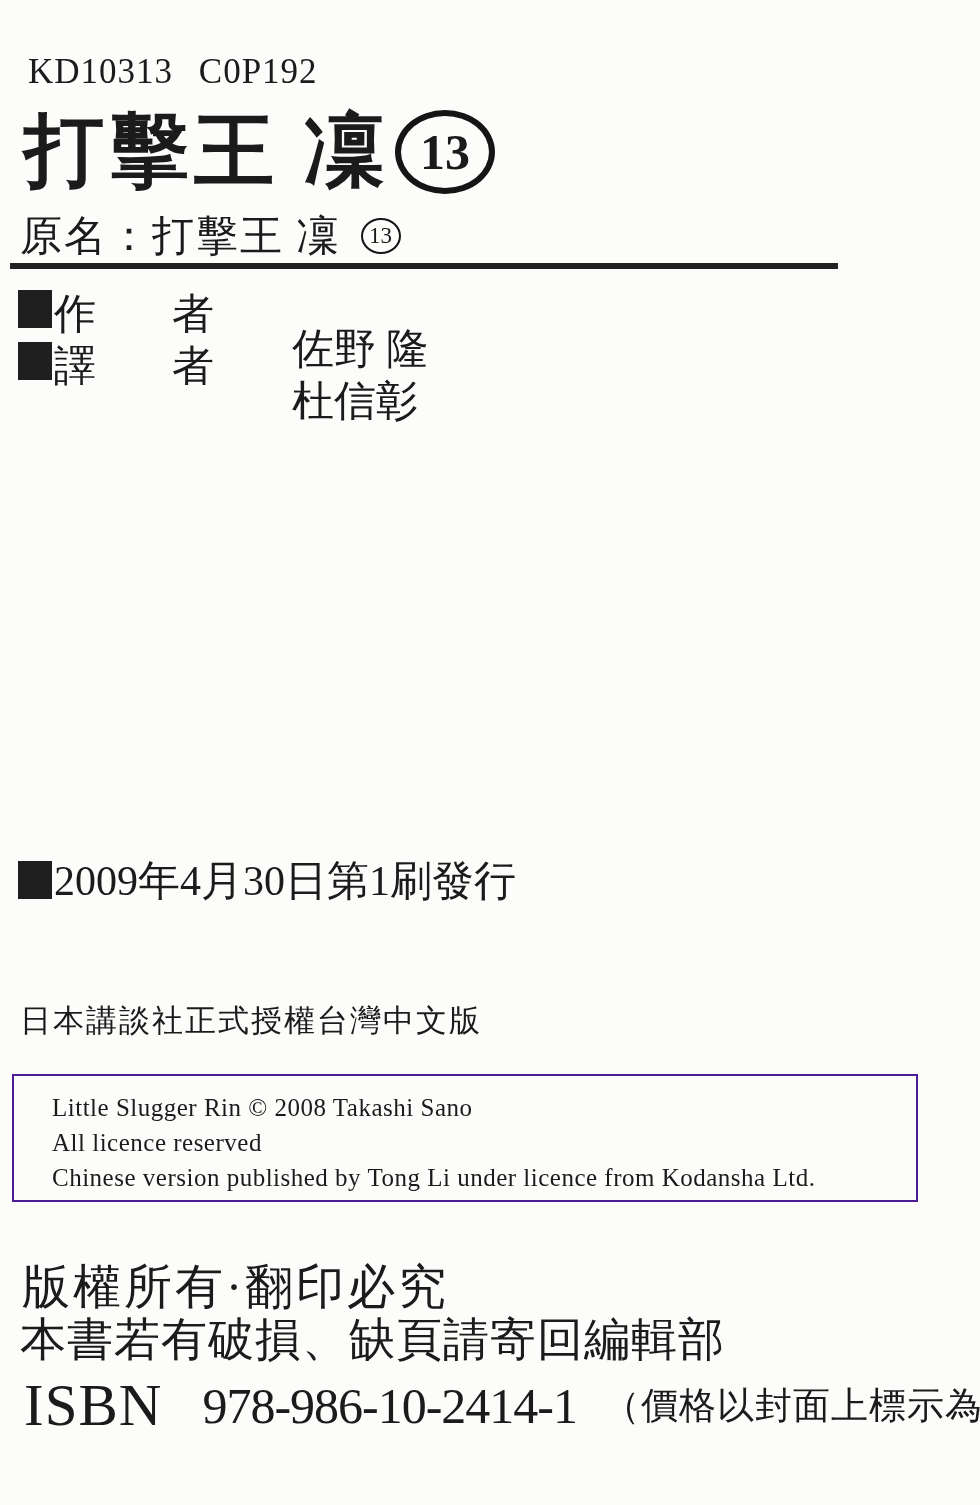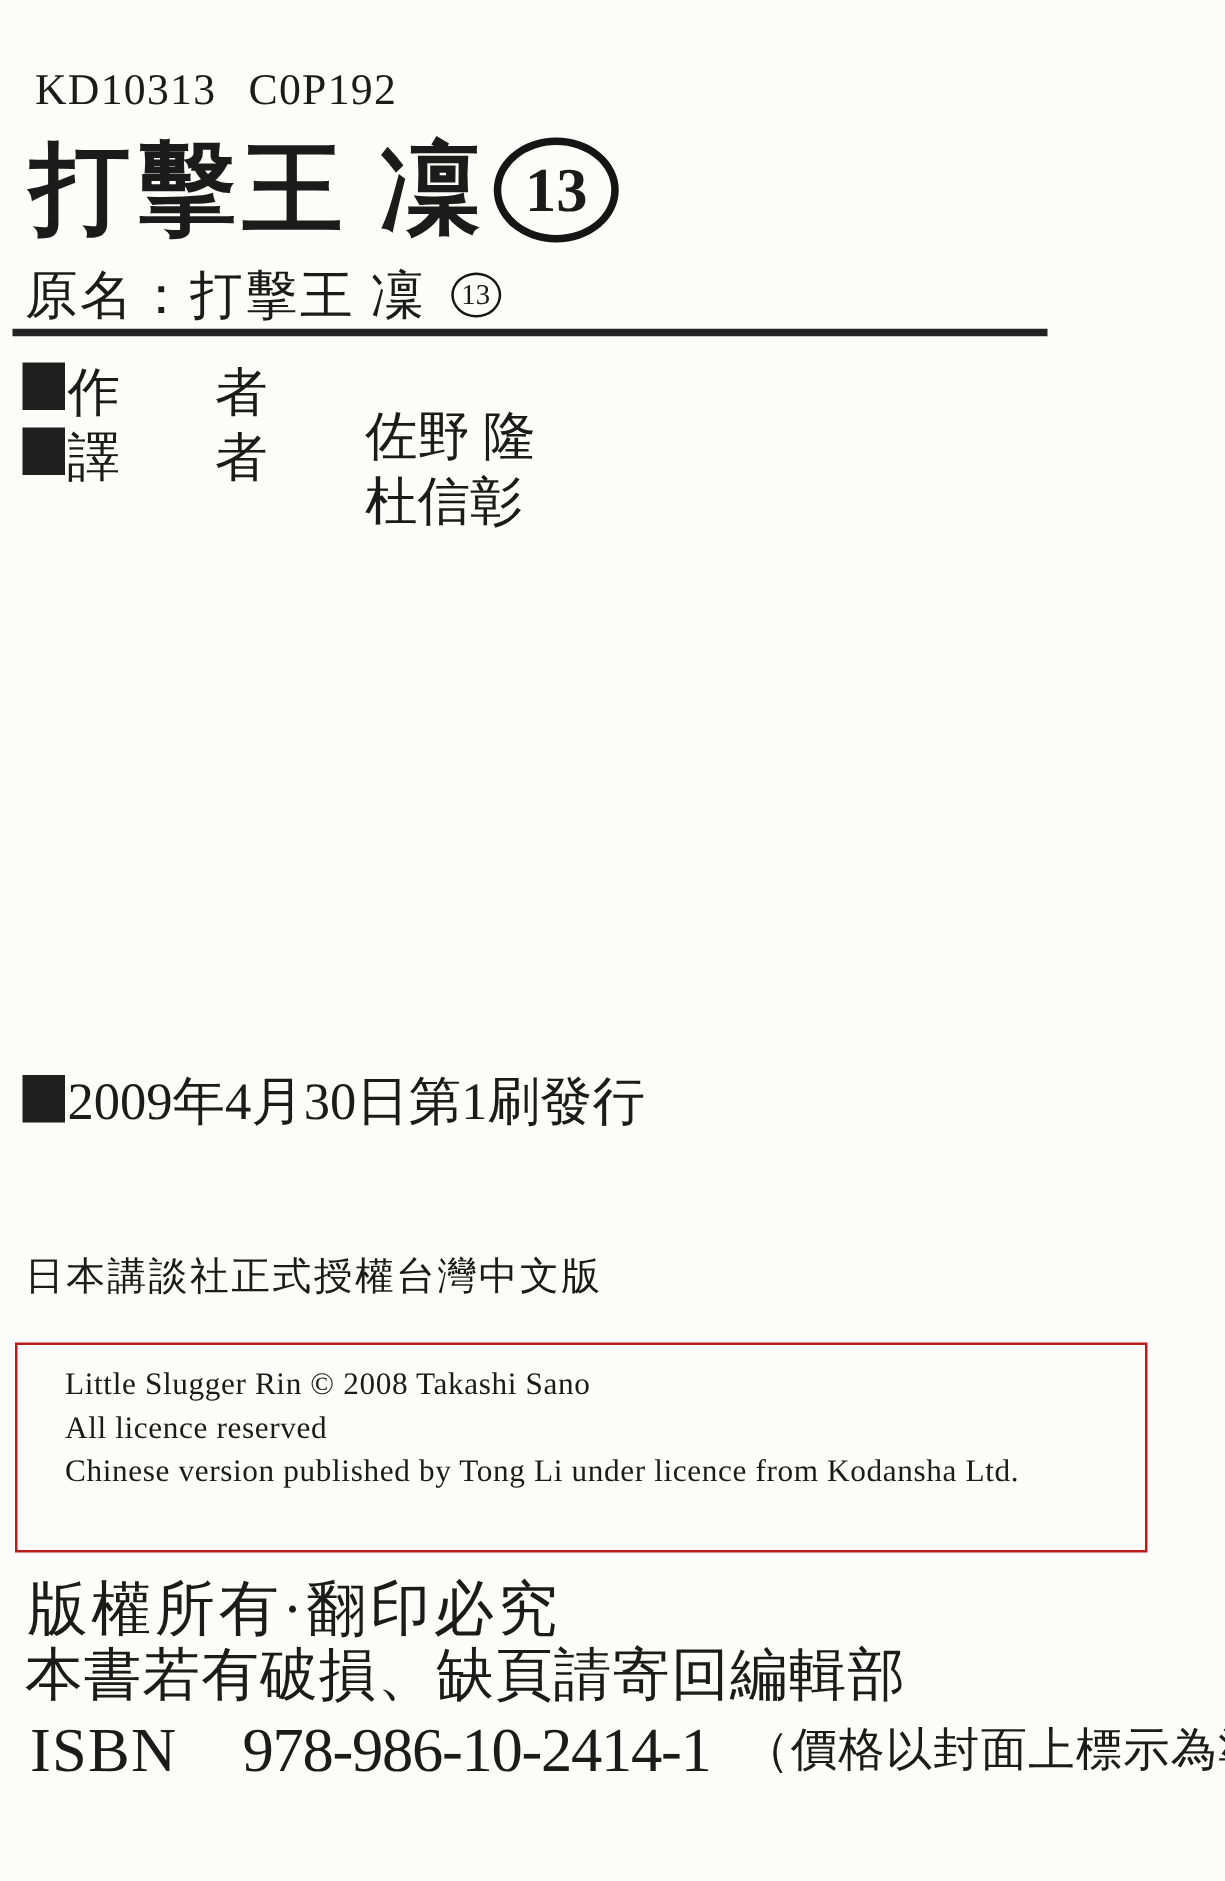--- a/index.html
+++ b/index.html
@@ -94,22 +94,22 @@
   .license-line {
     left: 20px; top: 1000px;
     font-size: 31px;
     letter-spacing: 2px;
     white-space: pre;
   }
 
   
   .copyright-box {
     left: 12px; top: 1074px;
-    width: 906px; height: 168px;
-    border: 2px solid #b91c1c;
+    width: 906px; height: 128px;
+    border: 2px solid #4c1d95;
     box-sizing: border-box;
     padding: 14px 0 0 38px;
   }
   .copyright-box p {
     margin: 0;
     font-size: 25px;
     line-height: 35px;
     letter-spacing: 0.5px;
     white-space: pre;
   }
@@ -125,21 +125,21 @@
     left: 20px; top: 1309px;
     font-size: 46px;
     letter-spacing: 1px;
     white-space: pre;
   }
   .isbn-line {
     left: 24px; top: 1371px;
     display: flex; align-items: center;
     white-space: pre;
   }
-  .isbn-label { font-size: 50px; letter-spacing: 1px; margin-right: 52px; }
+  .isbn-label { font-size: 59px; letter-spacing: 1px; margin-right: 40px; }
   .isbn-number { font-size: 50px; letter-spacing: -1px; }
   .price-note { font-size: 37px; margin-left: 26px; letter-spacing: 1px; }
 </style>
 </head>
 <body>
 
 <div class="abs code-line">KD10313 C0P192</div>
 
 <div class="abs title-line">
   <span>打擊王 凜</span><span class="circle-badge large"><span>13</span></span>

